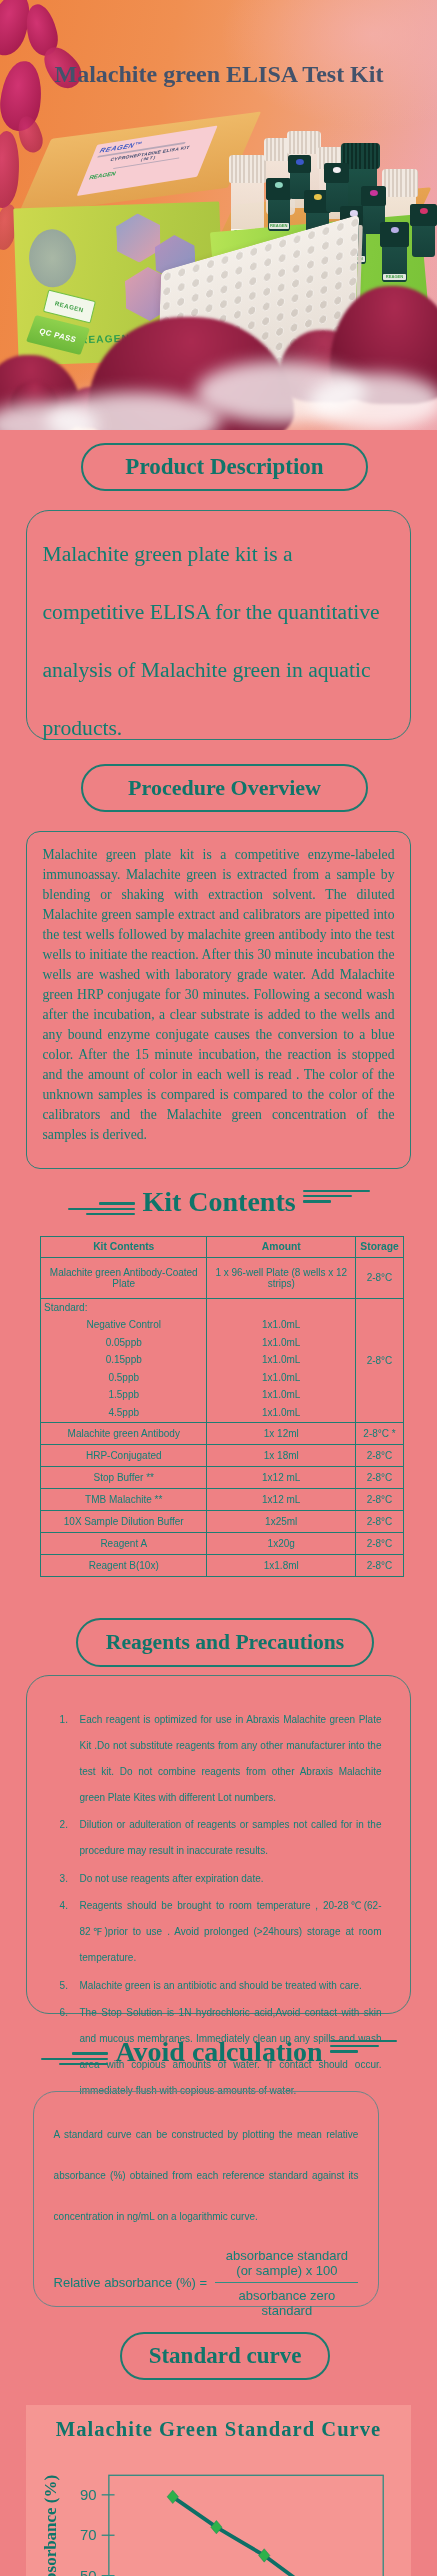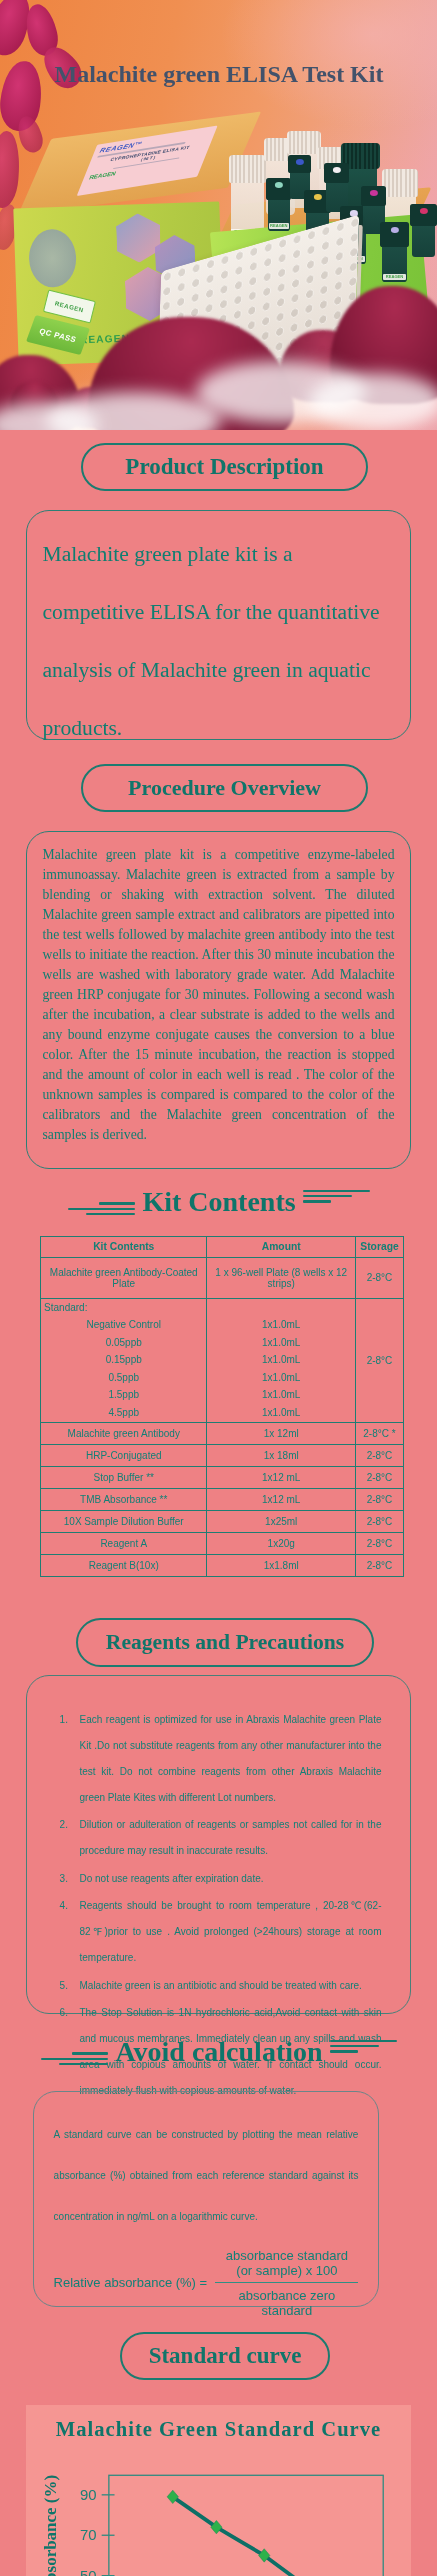--- a/index.html
+++ b/index.html
@@ -218,21 +218,21 @@
   <div class="pill" style="left:81px;top:443px;width:283px;height:44px;font-size:23px;">
     <span>Product Description</span>
   </div>
   <div class="rbox desc-box" style="left:26px;top:510px;width:385px;height:230px;">
     <span>Malachite green plate kit is a competitive ELISA for the quantitative analysis of Malachite green in aquatic products.</span>
   </div>
 
   <div class="pill" style="left:81px;top:764px;width:283px;height:44px;font-size:22px;align-items:center;">
     <span>Procedure Overview</span>
   </div>
-  <div class="rbox proc-box" style="left:26px;top:831px;width:385px;height:338px;">
+  <div class="rbox proc-box" style="left:26px;top:831px;width:385px;height:338px;border-radius:14px;">
     <span>Malachite green plate kit is a competitive enzyme-labeled immunoassay. Malachite green is extracted from a sample by blending or shaking with extraction solvent. The diluted Malachite green sample extract and calibrators are pipetted into the test wells followed by malachite green antibody into the test wells to initiate the reaction. After this 30 minute incubation the wells are washed with laboratory grade water. Add Malachite green HRP conjugate for 30 minutes. Following a second wash after the incubation, a clear substrate is added to the wells and any bound enzyme conjugate causes the conversion to a blue color. After the 15 minute incubation, the reaction is stopped and the amount of color in each well is read . The color of the unknown samples is compared is compared to the color of the calibrators and the Malachite green concentration of the samples is derived.</span>
   </div>
 
   <div class="big-heading" style="top:1186px;">
     <div class="deco deco-left">
       <div style="width:36px;"></div>
         <div style="width:67px;"></div>
         <div style="width:49px;"></div>
     </div>
     <h2>Kit Contents</h2>
@@ -292,21 +292,21 @@
         <td>HRP-Conjugated</td>
         <td>1x 18ml</td>
         <td>2-8°C</td>
         </tr>
       <tr class="r">
         <td>Stop Buffer **</td>
         <td>1x12 mL</td>
         <td>2-8°C</td>
         </tr>
       <tr class="r">
-        <td>TMB Absorbance **</td>
+        <td>TMB Malachite **</td>
         <td>1x12 mL</td>
         <td>2-8°C</td>
         </tr>
       <tr class="r">
         <td>10X Sample Dilution Buffer</td>
         <td>1x25ml</td>
         <td>2-8°C</td>
         </tr>
       <tr class="r">
         <td>Reagent A</td>

